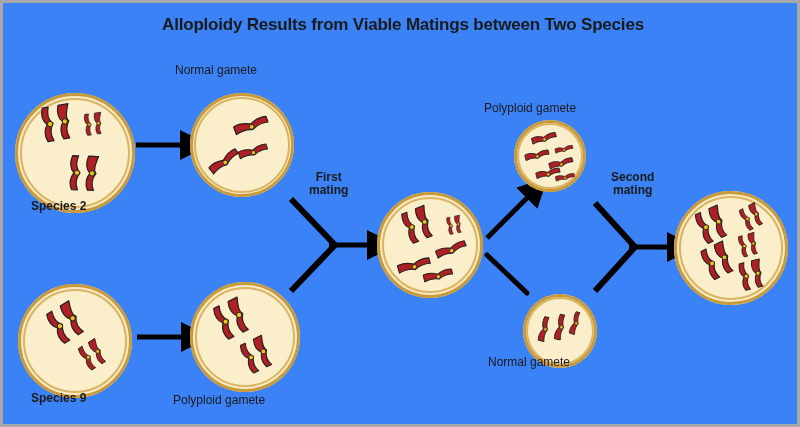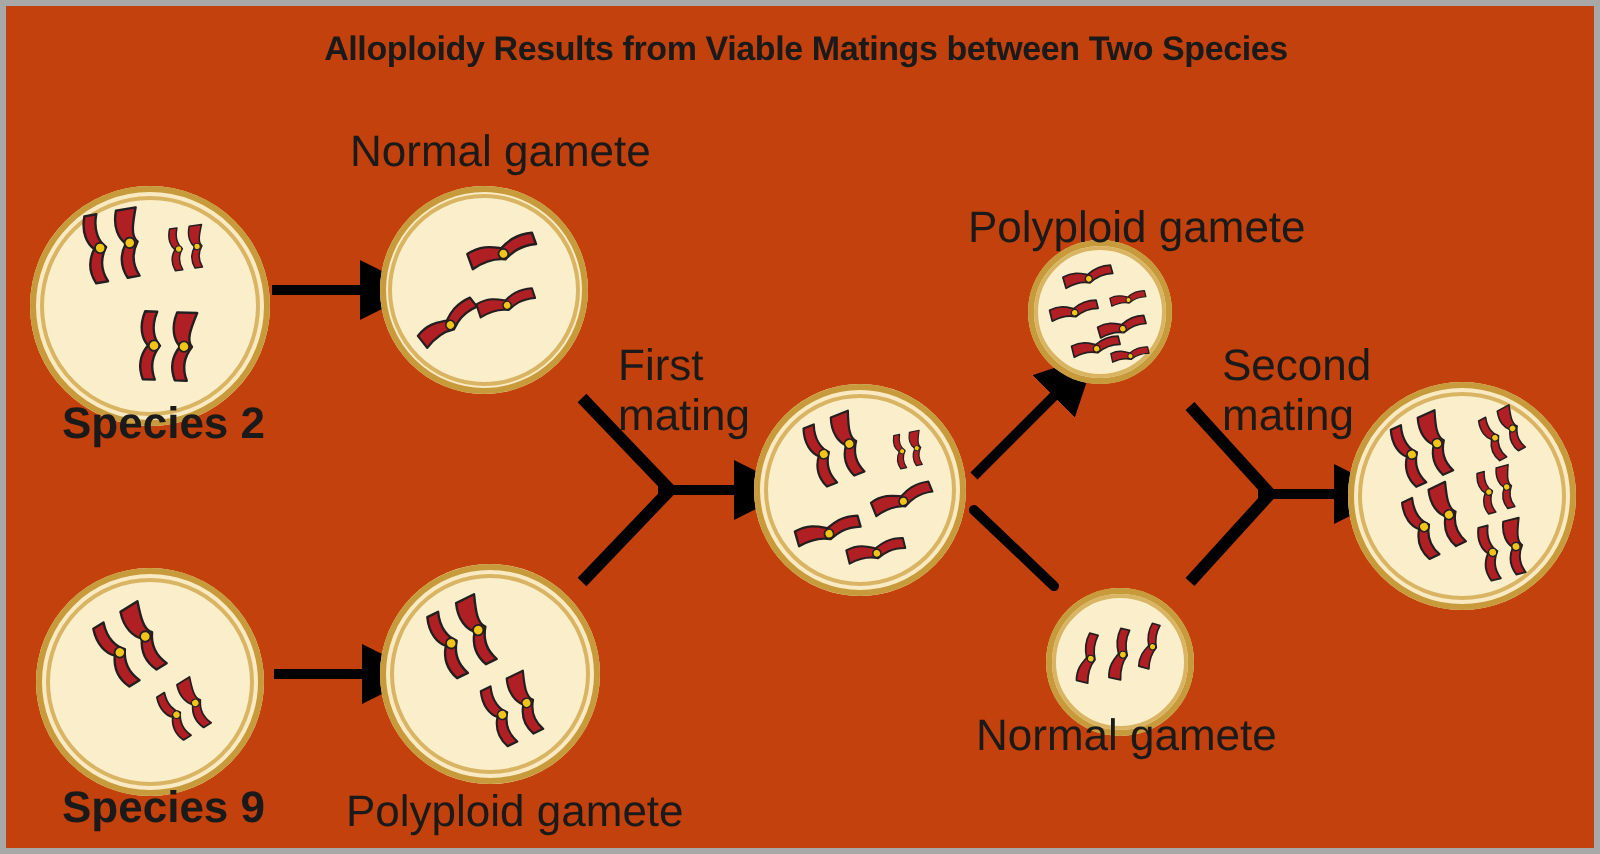--- a/index.html
+++ b/index.html
@@ -4,21 +4,21 @@
 <style>
   html, body {
     margin: 0;
     padding: 0;
     background: #ffffff;
   }
   #frame {
     position: relative;
     width: 800px;
     height: 427px;
-    background: #c2410c;
+    background: #3b82f6;
     border: 3px solid #a8a8a8;
     box-sizing: border-box;
     overflow: hidden;
     font-family: "Liberation Sans", sans-serif;
   }
   #title {
     position: absolute;
     left: 0;
     top: 12px;
     width: 800px;
@@ -50,30 +50,32 @@
   }
   .cell .ring-inner {
     position: absolute;
     border-radius: 50%;
     border: 2px solid #d9b463;
     background: #fbeecb;
     box-sizing: border-box;
   }
   .label {
     position: absolute;
-    font-size: 22px;
+    font-size: 12px;
     color: #1a1a1a;
     white-space: nowrap;
+    text-align: center;
   }
   .label.bold {
     font-weight: bold;
   }
   .label.two-line {
     white-space: normal;
     line-height: 1.12;
+    font-weight: bold;
   }
   svg.arrows {
     position: absolute;
     left: 0; top: 0;
     width: 800px;
     height: 427px;
     overflow: visible;
   }
   svg.chromo {
     position: absolute;

